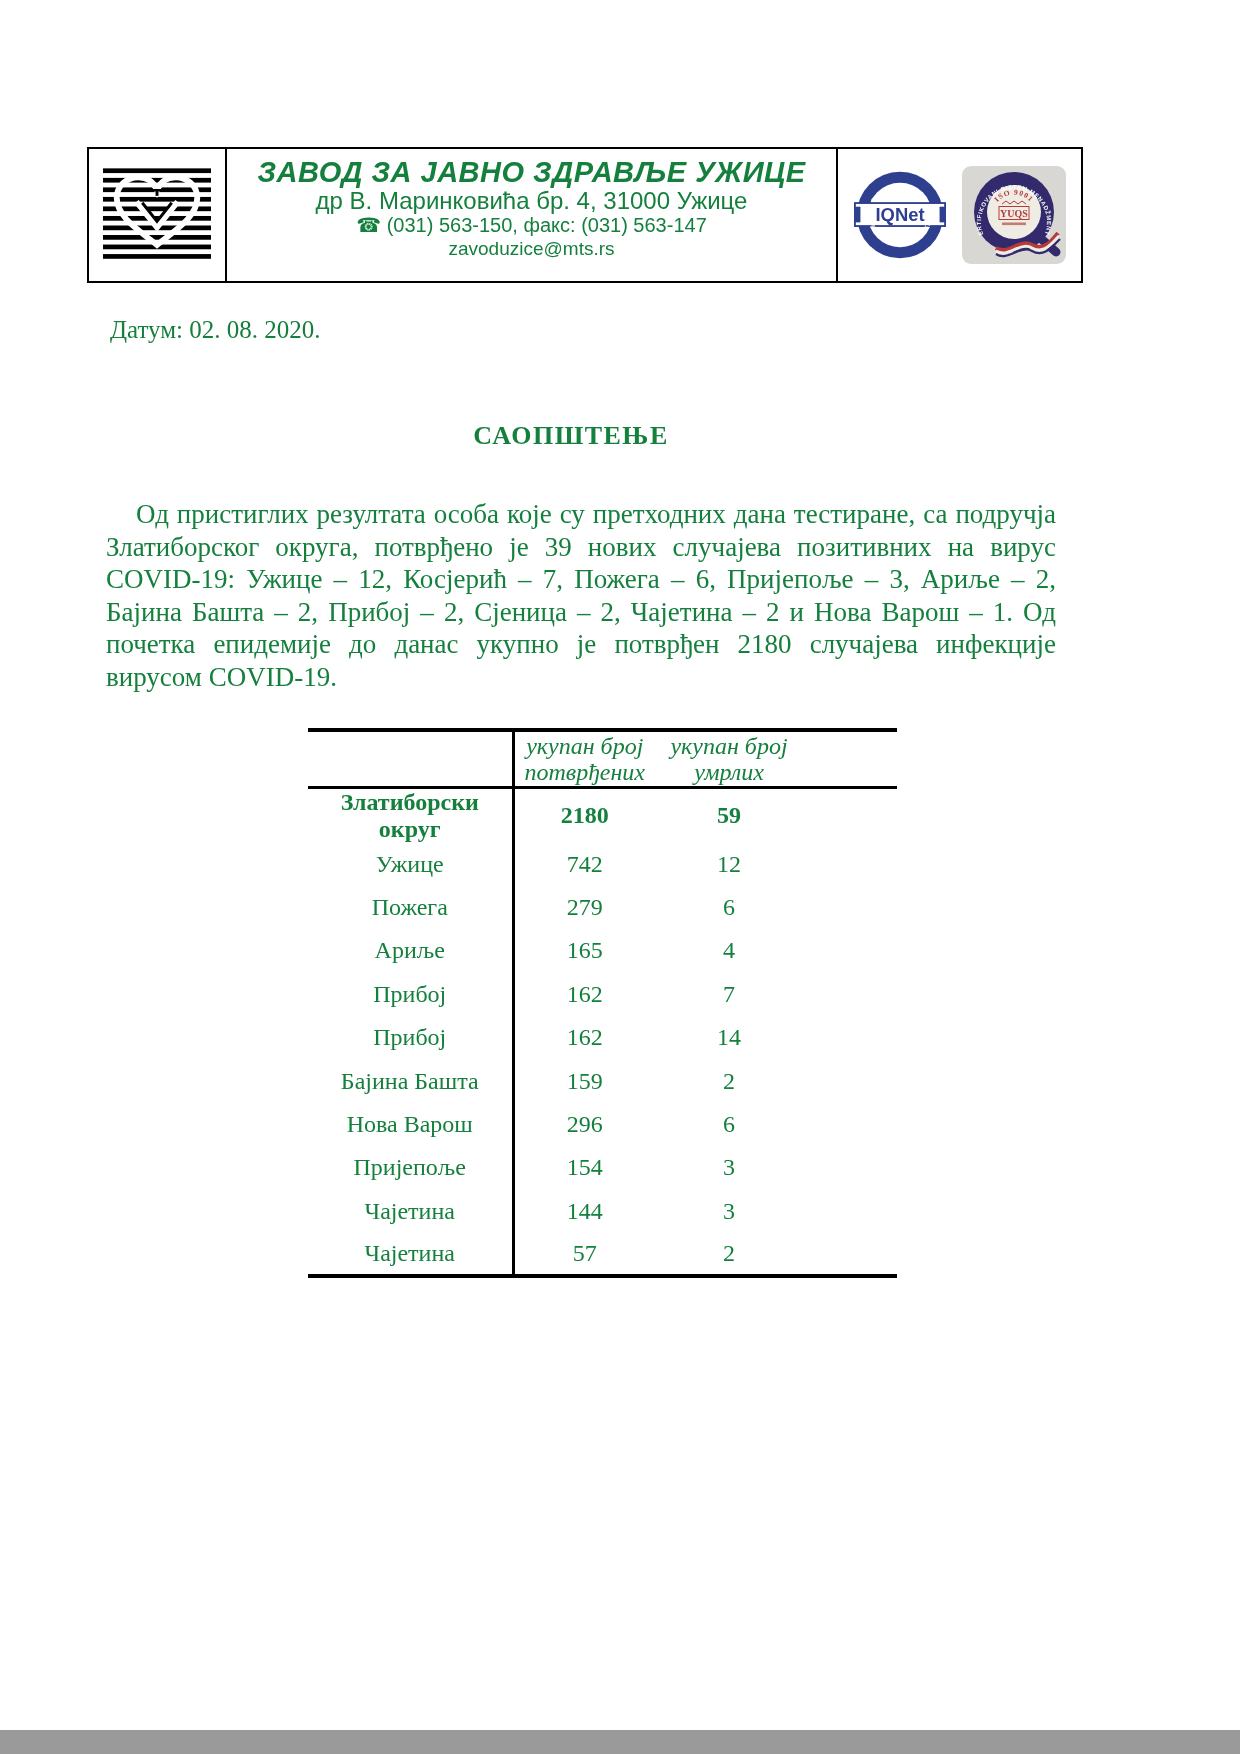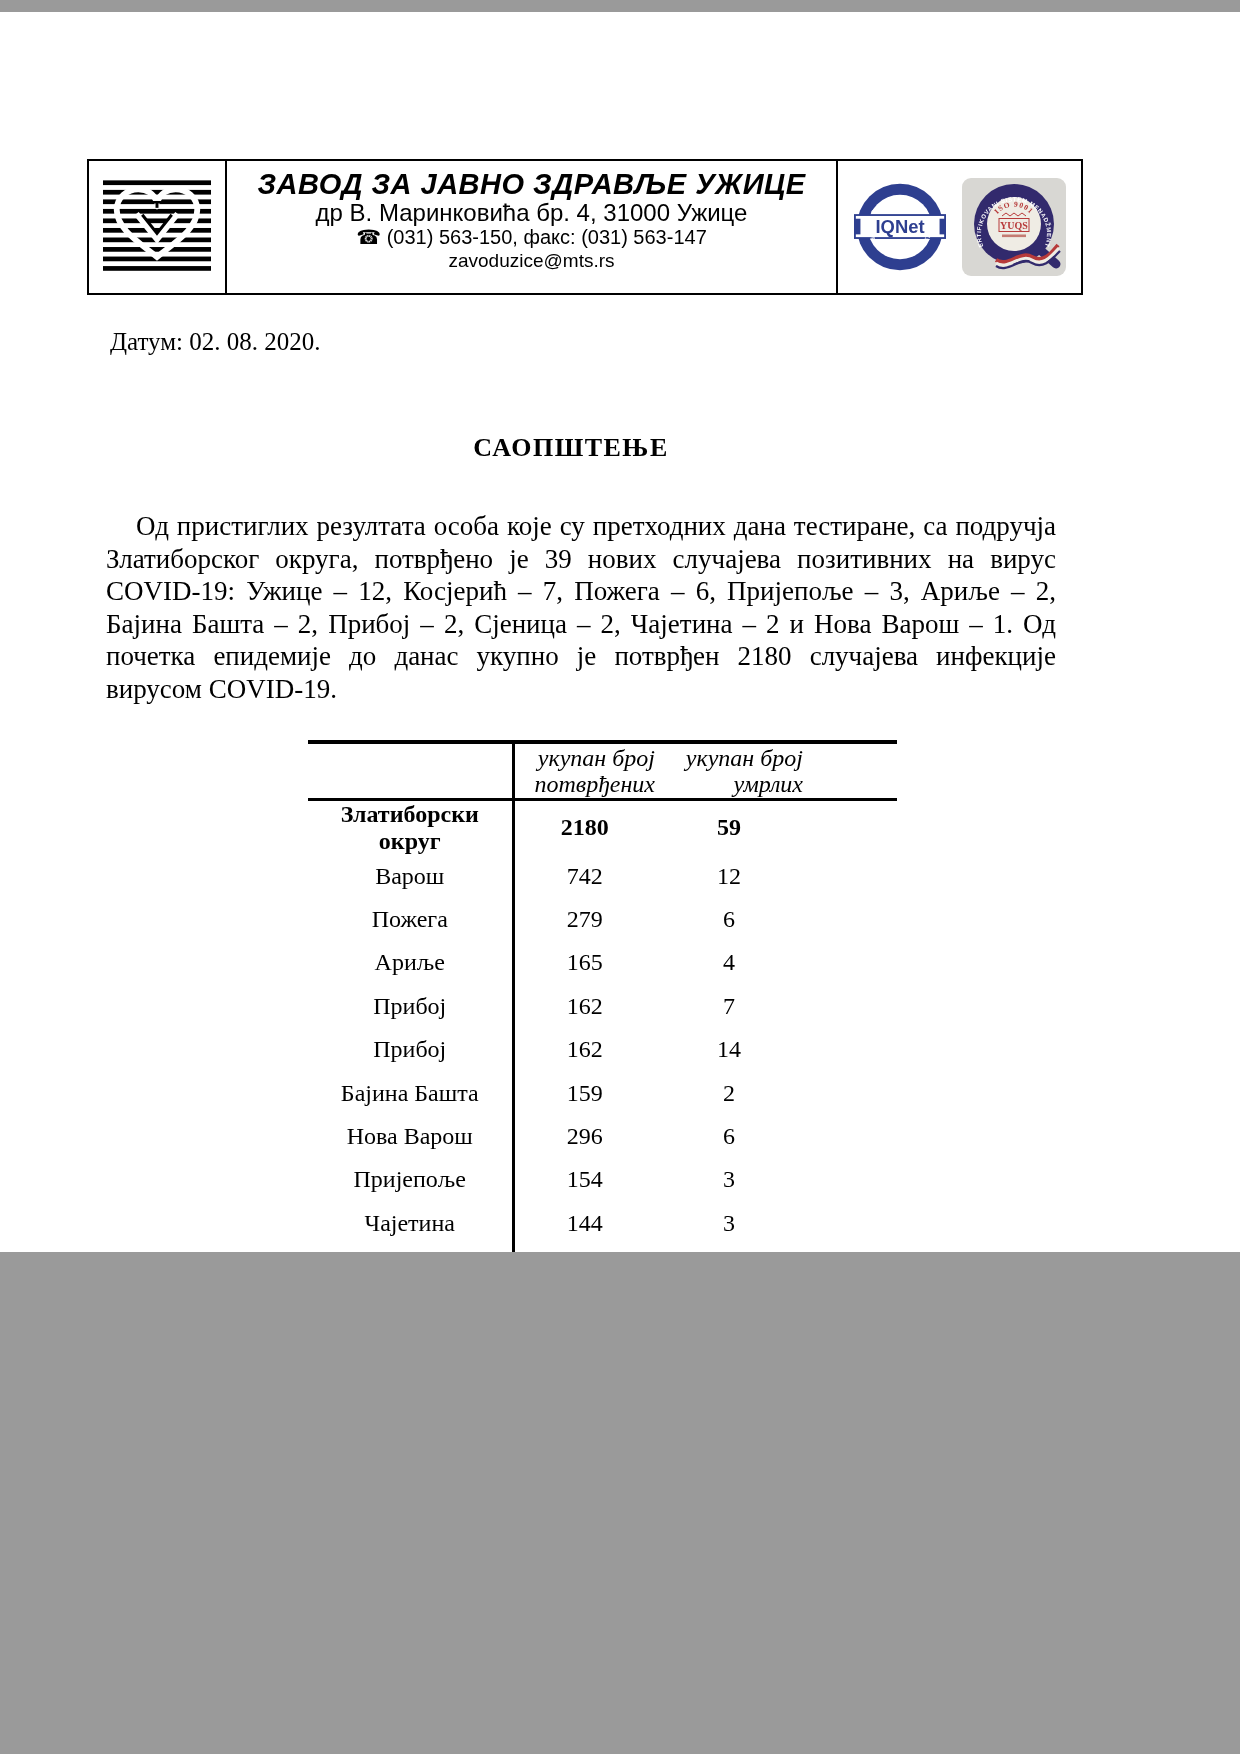--- a/index.html
+++ b/index.html
@@ -1,22 +1,22 @@
 <!DOCTYPE html>
 <html><head>
 <meta charset="utf-8">
 <style>
   html,body{margin:0;padding:0;background:#9a9a9a;}
   .page{
     position:relative;
-    width:1240px;height:1240px;
-    margin:12px auto;
+    width:1240px;height:1730px;
+    margin:0 auto;
     background:#ffffff;
     font-family:"Liberation Serif", serif;
-    color:#000000;
+    color:#15803d;
     overflow:hidden;
   }
   
   .letterhead{
     position:absolute;left:87px;top:147px;
     width:992px;height:132px;
     border:2px solid #000;
     display:flex;flex-direction:row;align-items:stretch;
   }
   .lh-logo-cell{
@@ -64,21 +64,20 @@
   }
   .covid-table th,.covid-table td{
     padding:0;text-align:center;vertical-align:middle;
     font-weight:normal;
   }
   .covid-table th:nth-child(2),.covid-table td:nth-child(2){border-left:3px solid #000;}
   .covid-table thead tr{height:57px;}
   .covid-table thead th{
     font-style:italic;line-height:26px;white-space:pre-line;
     border-bottom:3px solid #000;
-    text-align:right;
   }
   .covid-table tbody tr{height:43.4px;}
   .covid-table tr.total-row td{font-weight:700;}
 </style>
 </head>
 <body>
 
 <div class="page">
 
   <div class="letterhead">
@@ -184,21 +183,21 @@
       </tr>
     </thead>
     <tbody>
         <tr class="total-row">
           <td>Златиборски округ</td>
           <td>2180</td>
           <td>59</td>
           <td></td>
         </tr>
         <tr>
-          <td>Варош</td>
+          <td>Ужице</td>
           <td>742</td>
           <td>12</td>
           <td></td>
         </tr>
         <tr>
           <td>Пожега</td>
           <td>279</td>
           <td>6</td>
           <td></td>
         </tr>

